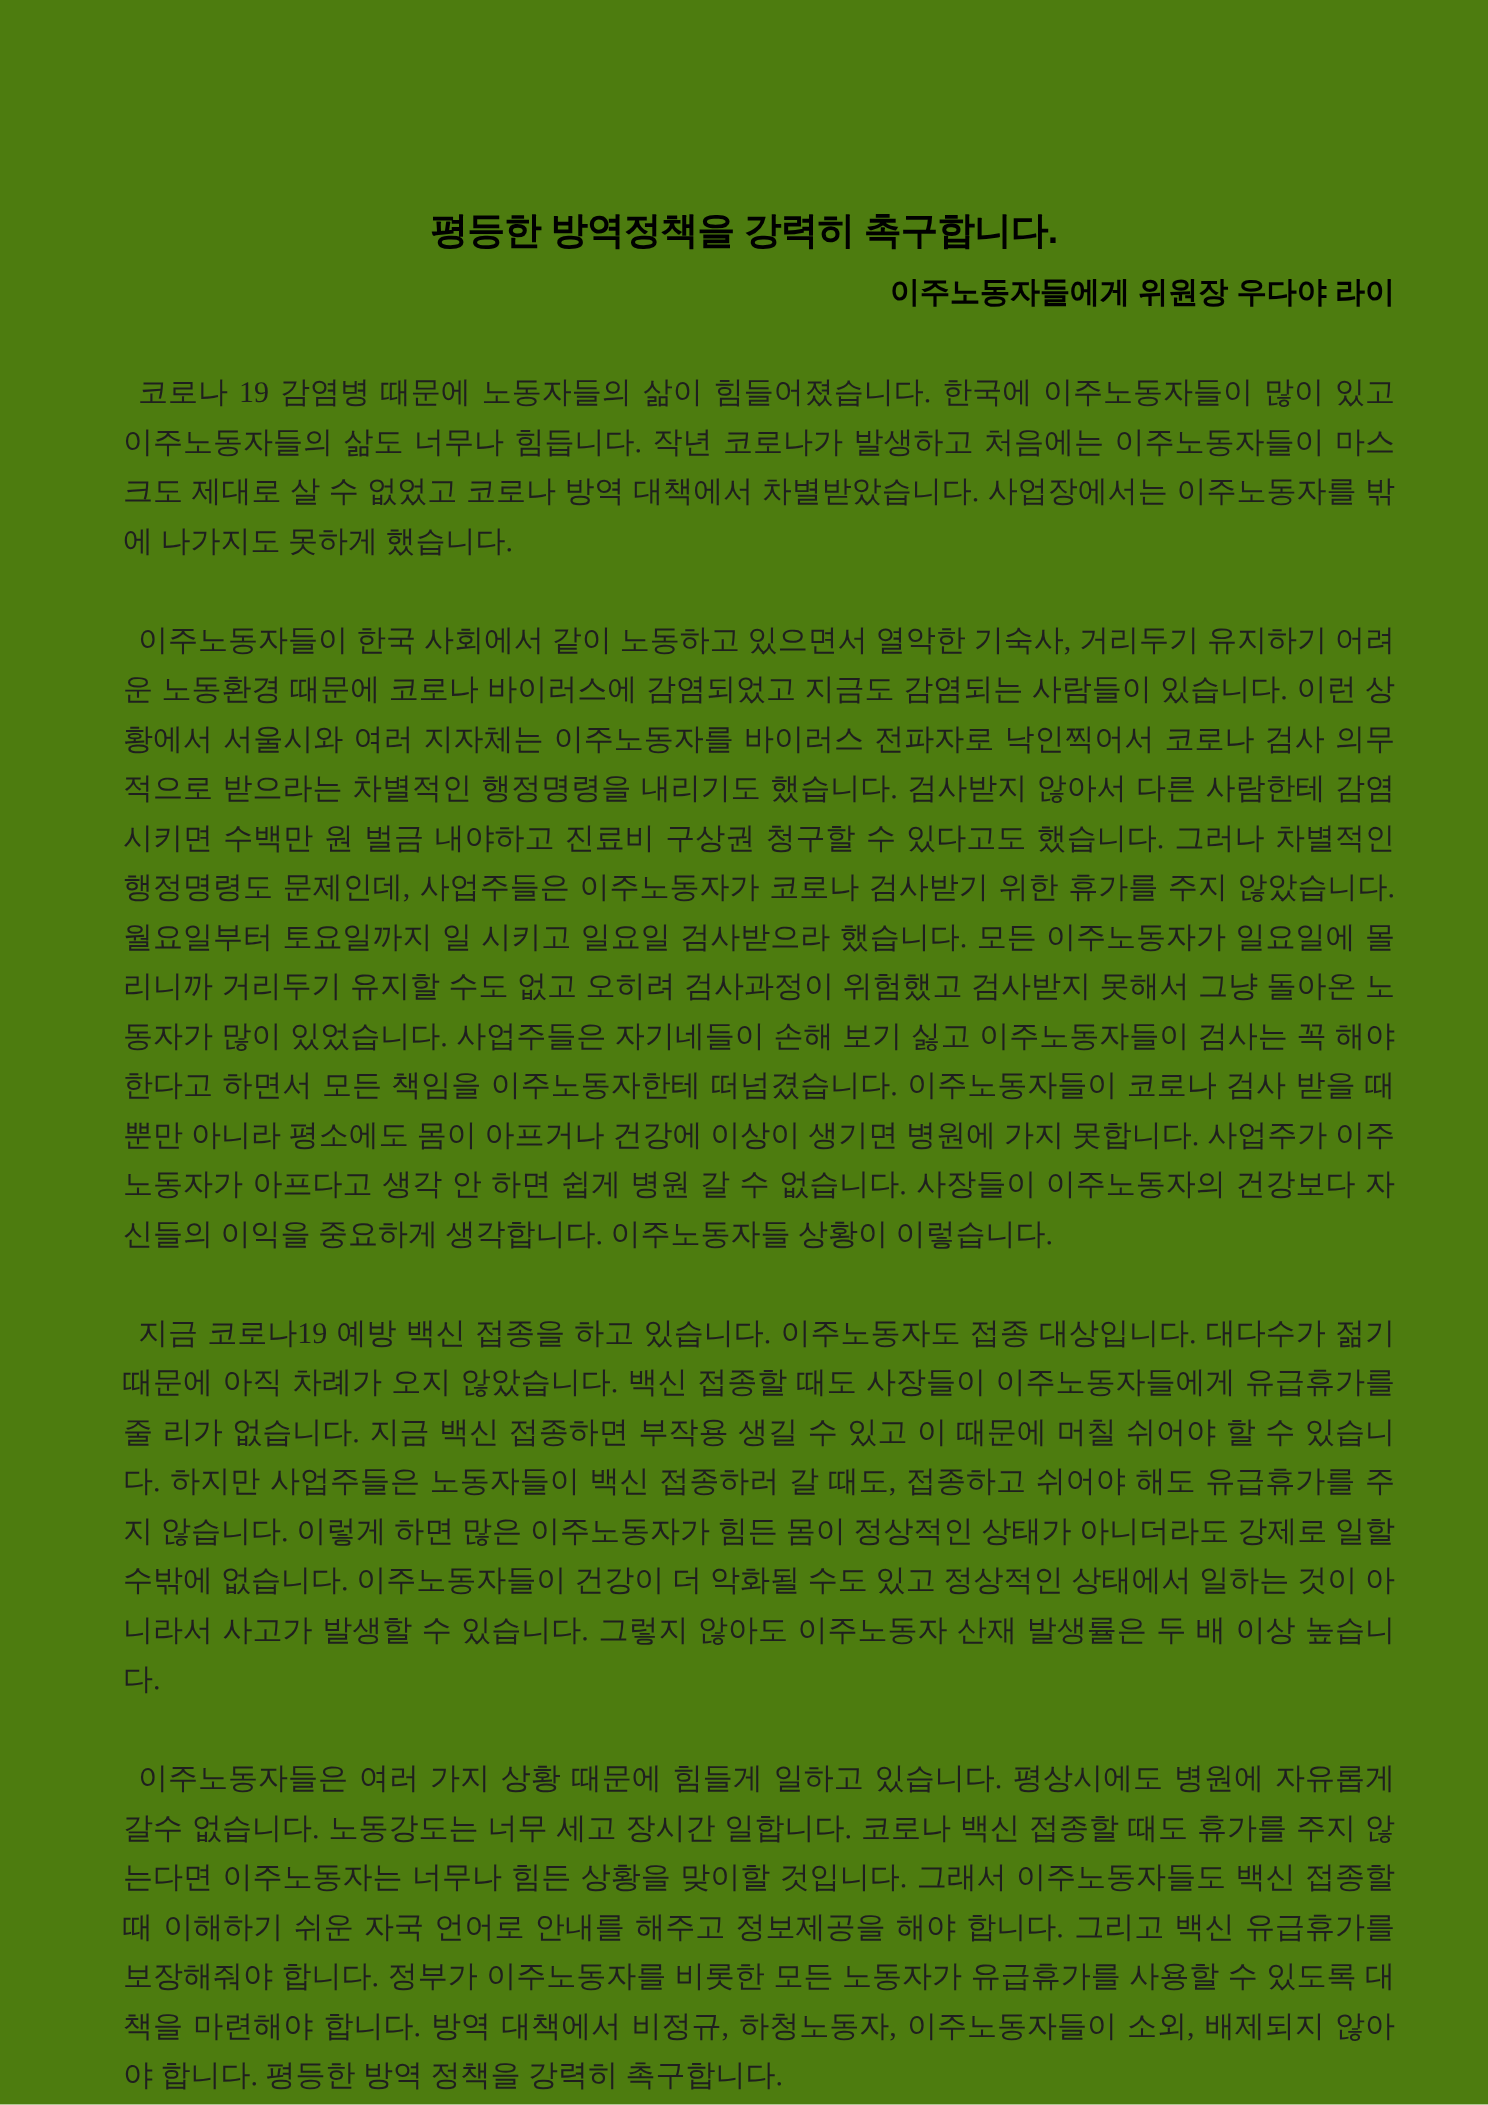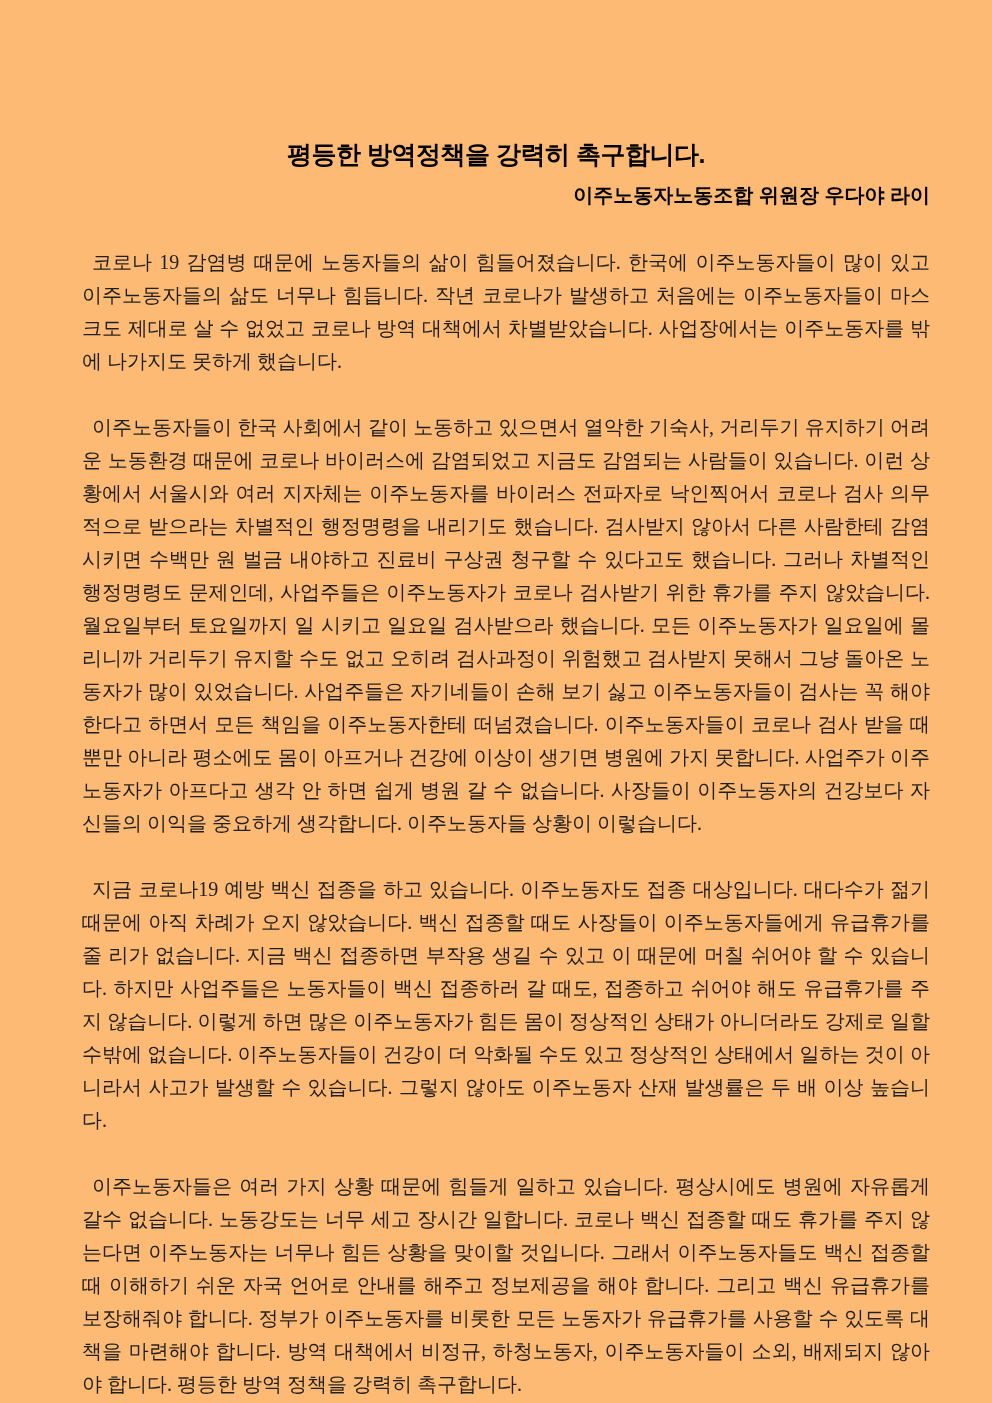--- a/index.html
+++ b/index.html
@@ -5,21 +5,21 @@
   html, body {
     margin: 0;
     padding: 0;
     background: #ffffff;
   }
   .page {
     position: relative;
     width: 992px;
     height: 1403px;
     margin: 0 auto;
-    background: #fdba74;
+    background: #4d7c0f;
     box-sizing: border-box;
     padding: 138px 62px 0 62px;
     overflow: hidden;
   }
   .doc-title {
     margin: 0;
     font-family: "Liberation Sans", sans-serif;
     font-weight: 900;
     font-size: 25px;
     line-height: 32px;
@@ -48,20 +48,20 @@
   .doc-body p {
     margin: 0 0 33px 0;
     text-indent: 10px;
   }
 </style>
 </head>
 <body>
 
 <div class="page">
   <h1 class="doc-title">평등한 방역정책을 강력히 촉구합니다.</h1>
-  <div class="doc-byline">이주노동자노동조합 위원장 우다야 라이</div>
+  <div class="doc-byline">이주노동자들에게 위원장 우다야 라이</div>
   <div class="doc-body">
     <p>코로나 19 감염병 때문에 노동자들의 삶이 힘들어졌습니다. 한국에 이주노동자들이 많이 있고 이주노동자들의 삶도 너무나 힘듭니다. 작년 코로나가 발생하고 처음에는 이주노동자들이 마스크도 제대로 살 수 없었고 코로나 방역 대책에서 차별받았습니다. 사업장에서는 이주노동자를 밖에 나가지도 못하게 했습니다.</p>
     <p>이주노동자들이 한국 사회에서 같이 노동하고 있으면서 열악한 기숙사, 거리두기 유지하기 어려운 노동환경 때문에 코로나 바이러스에 감염되었고 지금도 감염되는 사람들이 있습니다. 이런 상황에서 서울시와 여러 지자체는 이주노동자를 바이러스 전파자로 낙인찍어서 코로나 검사 의무적으로 받으라는 차별적인 행정명령을 내리기도 했습니다. 검사받지 않아서 다른 사람한테 감염시키면 수백만 원 벌금 내야하고 진료비 구상권 청구할 수 있다고도 했습니다. 그러나 차별적인 행정명령도 문제인데, 사업주들은 이주노동자가 코로나 검사받기 위한 휴가를 주지 않았습니다. 월요일부터 토요일까지 일 시키고 일요일 검사받으라 했습니다. 모든 이주노동자가 일요일에 몰리니까 거리두기 유지할 수도 없고 오히려 검사과정이 위험했고 검사받지 못해서 그냥 돌아온 노동자가 많이 있었습니다. 사업주들은 자기네들이 손해 보기 싫고 이주노동자들이 검사는 꼭 해야 한다고 하면서 모든 책임을 이주노동자한테 떠넘겼습니다. 이주노동자들이 코로나 검사 받을 때 뿐만 아니라 평소에도 몸이 아프거나 건강에 이상이 생기면 병원에 가지 못합니다. 사업주가 이주노동자가 아프다고 생각 안 하면 쉽게 병원 갈 수 없습니다. 사장들이 이주노동자의 건강보다 자신들의 이익을 중요하게 생각합니다. 이주노동자들 상황이 이렇습니다.</p>
     <p>지금 코로나19 예방 백신 접종을 하고 있습니다. 이주노동자도 접종 대상입니다. 대다수가 젊기 때문에 아직 차례가 오지 않았습니다. 백신 접종할 때도 사장들이 이주노동자들에게 유급휴가를 줄 리가 없습니다. 지금 백신 접종하면 부작용 생길 수 있고 이 때문에 머칠 쉬어야 할 수 있습니다. 하지만 사업주들은 노동자들이 백신 접종하러 갈 때도, 접종하고 쉬어야 해도 유급휴가를 주지 않습니다. 이렇게 하면 많은 이주노동자가 힘든 몸이 정상적인 상태가 아니더라도 강제로 일할 수밖에 없습니다. 이주노동자들이 건강이 더 악화될 수도 있고 정상적인 상태에서 일하는 것이 아니라서 사고가 발생할 수 있습니다. 그렇지 않아도 이주노동자 산재 발생률은 두 배 이상 높습니다.</p>
     <p>이주노동자들은 여러 가지 상황 때문에 힘들게 일하고 있습니다. 평상시에도 병원에 자유롭게 갈수 없습니다. 노동강도는 너무 세고 장시간 일합니다. 코로나 백신 접종할 때도 휴가를 주지 않는다면 이주노동자는 너무나 힘든 상황을 맞이할 것입니다. 그래서 이주노동자들도 백신 접종할 때 이해하기 쉬운 자국 언어로 안내를 해주고 정보제공을 해야 합니다. 그리고 백신 유급휴가를 보장해줘야 합니다. 정부가 이주노동자를 비롯한 모든 노동자가 유급휴가를 사용할 수 있도록 대책을 마련해야 합니다. 방역 대책에서 비정규, 하청노동자, 이주노동자들이 소외, 배제되지 않아야 합니다. 평등한 방역 정책을 강력히 촉구합니다.</p>
   </div>
 </div>
 
 </body></html>

